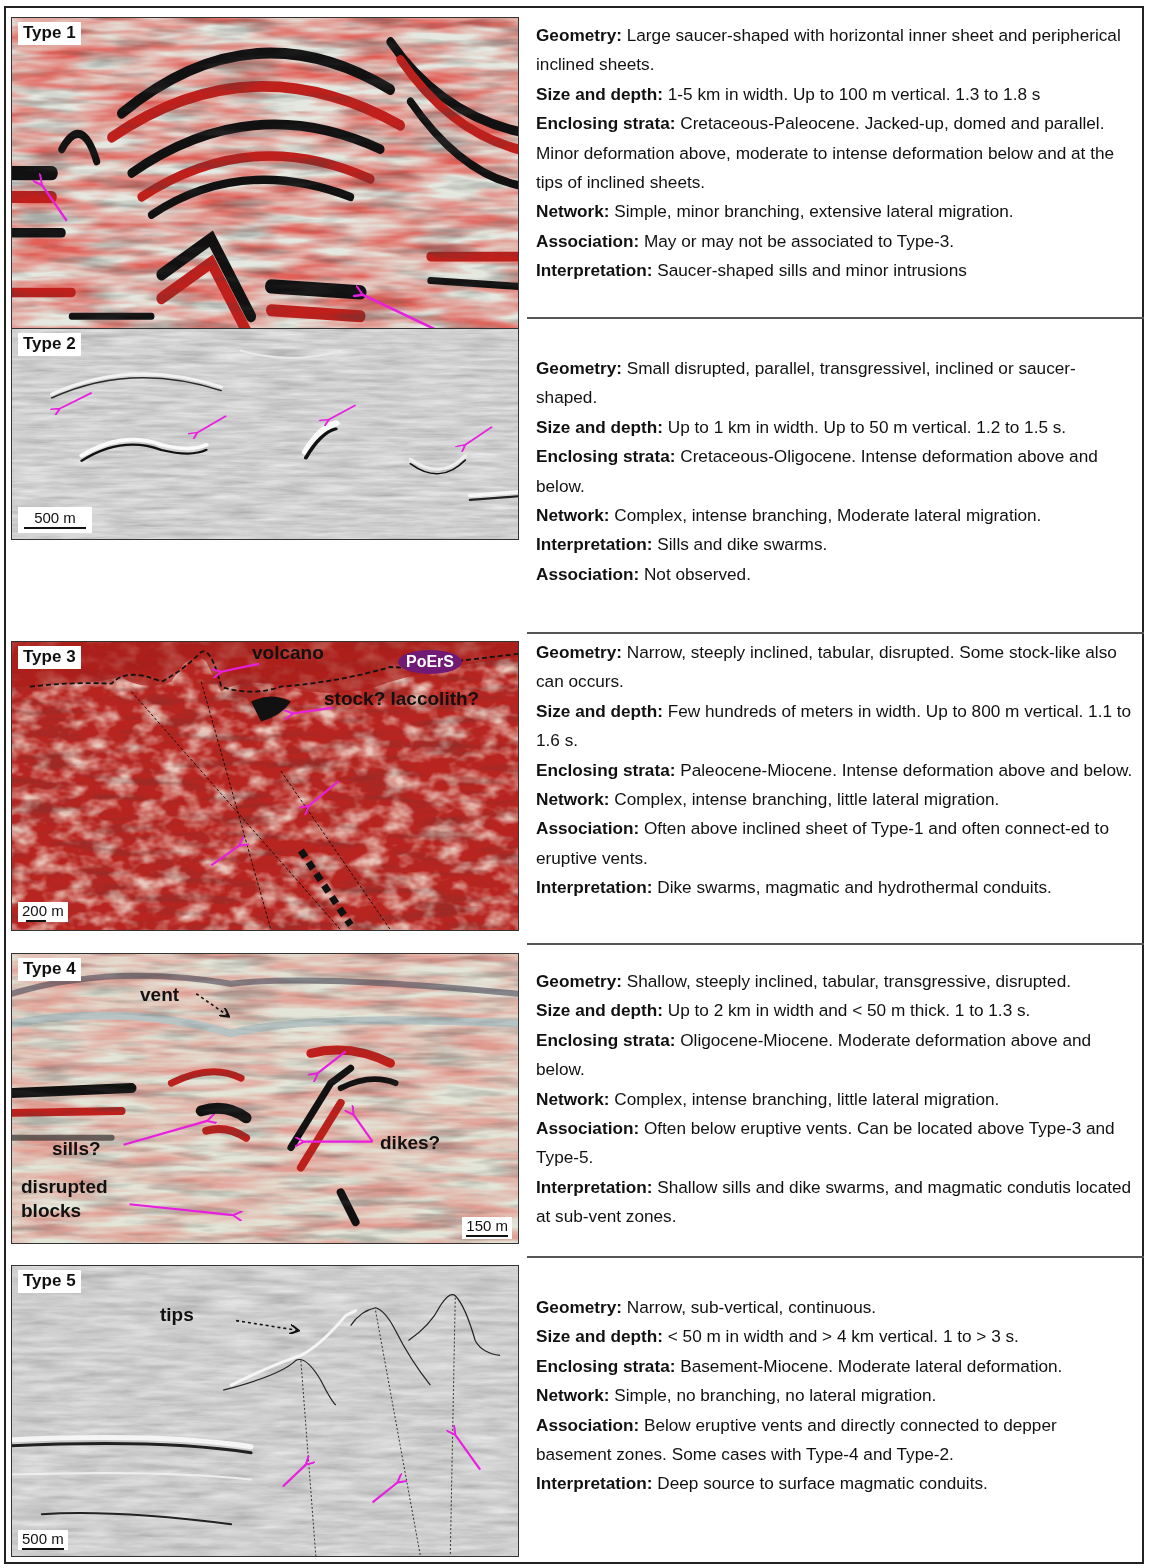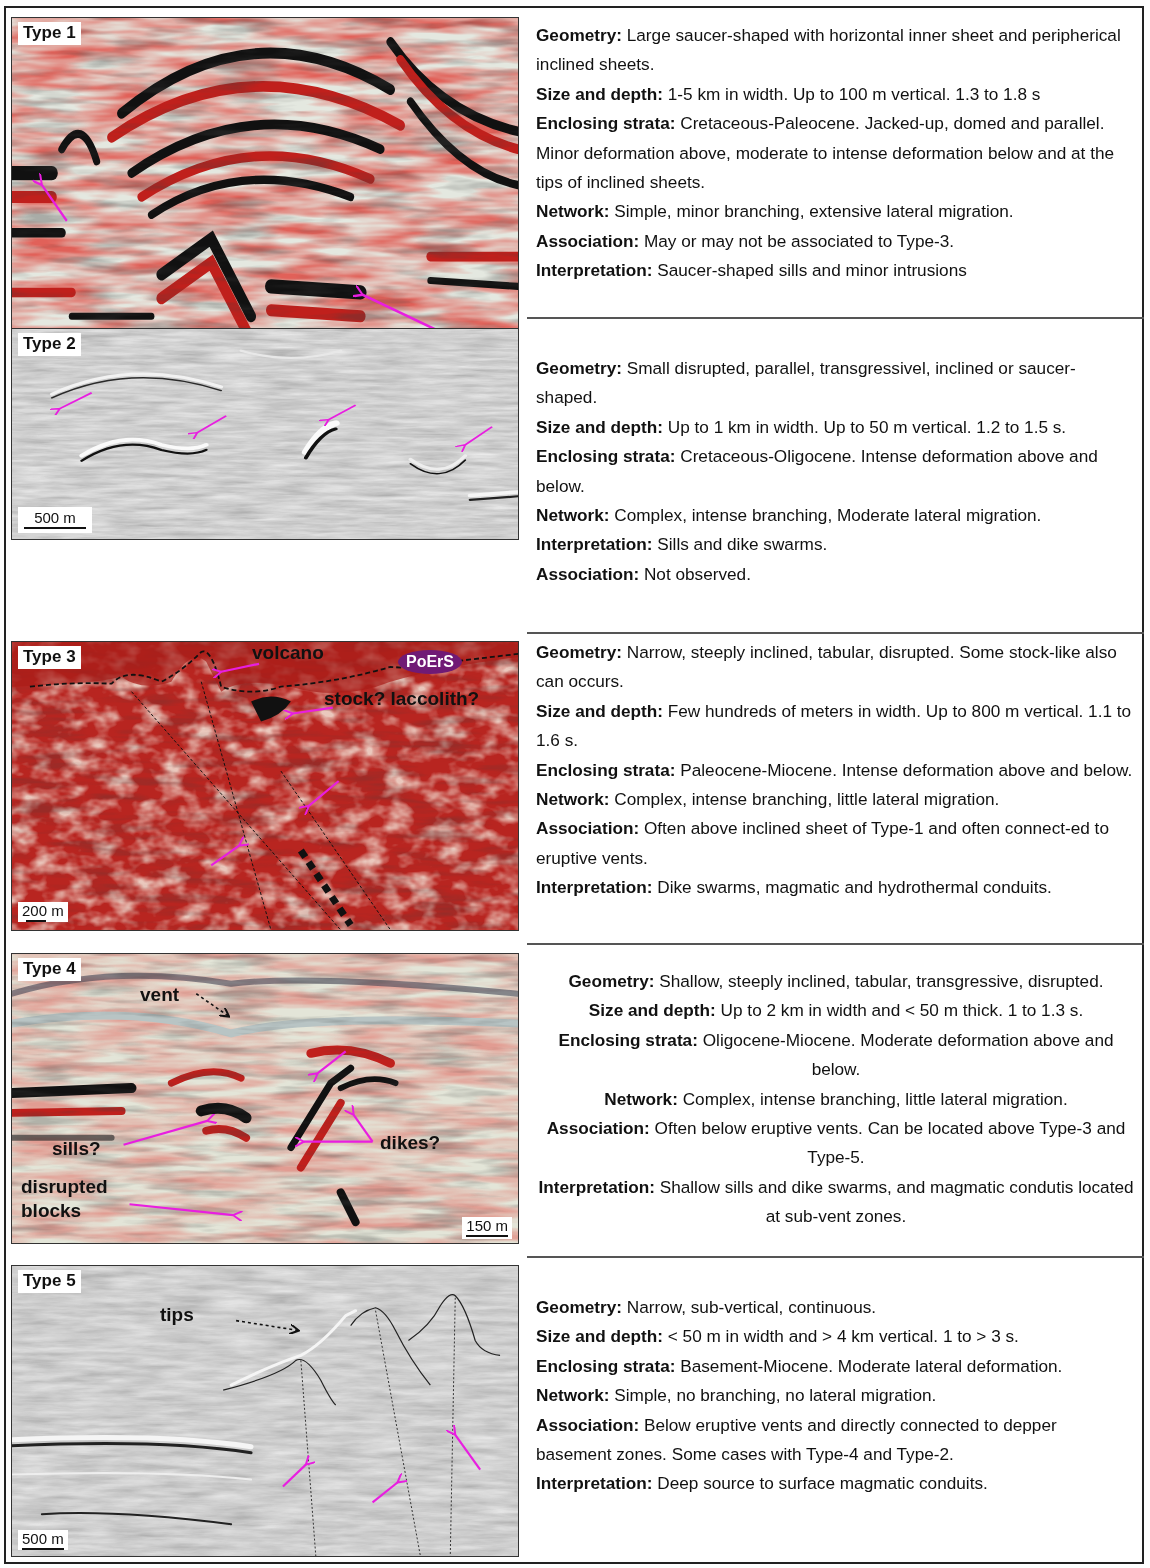--- a/index.html
+++ b/index.html
@@ -190,21 +190,21 @@
     <line x1="118" y1="252" x2="222" y2="263" stroke="#e81ee0" stroke-width="2.2" marker-end="url(#arrowhead)"></line>
   </svg>
   <div class="type-label">Type 4</div>
   <div class="annot" style="left:128px;top:30px;">vent</div>
   <div class="annot" style="left:40px;top:184px;">sills?</div>
   <div class="annot" style="left:368px;top:178px;">dikes?</div>
   <div class="annot" style="left:9px;top:222px;">disrupted</div>
   <div class="annot" style="left:9px;top:246px;">blocks</div>
   <div class="scale" style="right:6px;bottom:4px;padding:0 4px 2px 4px;"><span>150 m</span><div class="bar"></div></div>
 </div>
-<div class="desc" style="top:967px;text-align:center;">
+<div class="desc" style="top:967px;">
   <p><b>Geometry:</b> <span>Shallow, steeply inclined, tabular, transgressive, disrupted.</span></p>
   <p><b>Size and depth:</b> <span>Up to 2 km in width and &lt; 50 m thick. 1 to 1.3 s.</span></p>
   <p><b>Enclosing strata:</b> <span>Oligocene-Miocene. Moderate deformation above and below.</span></p>
   <p><b>Network:</b> <span>Complex, intense branching, little lateral migration.</span></p>
   <p><b>Association:</b> <span>Often below eruptive vents. Can be located above Type-3 and Type-5.</span></p>
   <p><b>Interpretation:</b> <span>Shallow sills and dike swarms, and magmatic condutis located at sub-vent zones.</span></p>
 </div>
 <div class="divider" style="top:1256px;"></div>
 
 <div class="panel" style="top:1265px;height:292px;">

